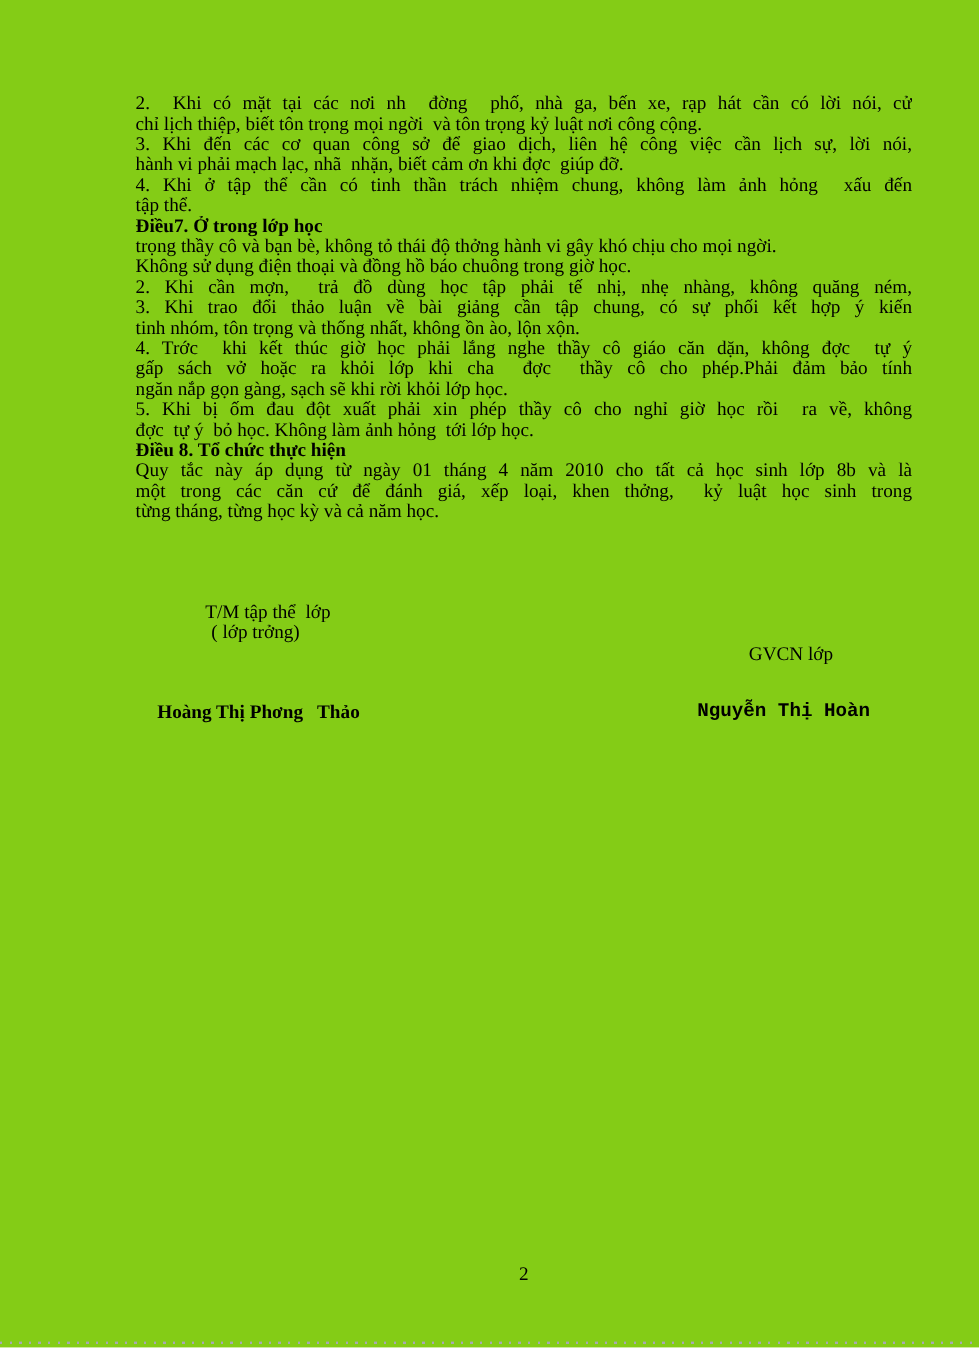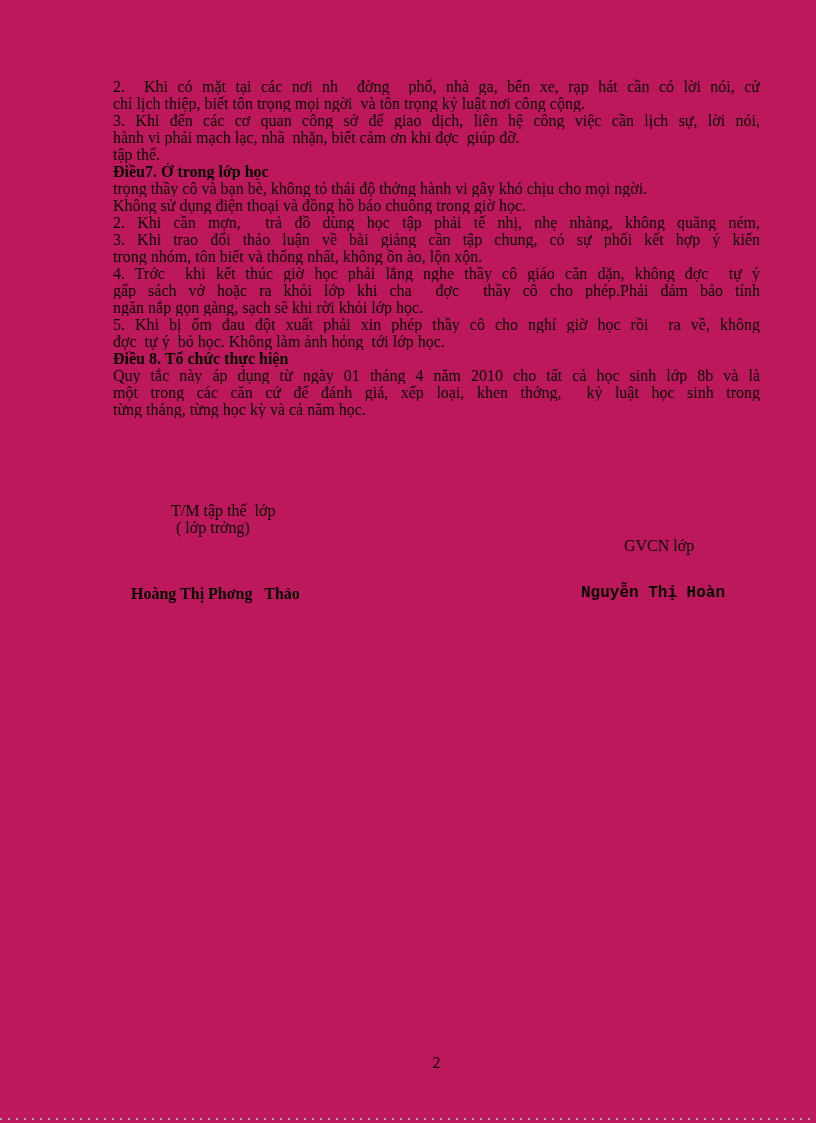--- a/index.html
+++ b/index.html
@@ -4,21 +4,21 @@
 <style>
   html, body {
     margin: 0;
     padding: 0;
     background: #ffffff;
   }
   .page {
     position: relative;
     width: 816px;
     height: 1123px;
-    background: #be185d;
+    background: #84cc16;
     font-family: "Liberation Serif", serif;
     color: #000000;
     overflow: hidden;
   }
   .text-column {
     position: absolute;
     left: 113px;
     top: 78px;
     width: 647px;
     font-size: 16px;
@@ -77,27 +77,28 @@
 </head>
 <body>
 
 <div class="page">
 
   <div class="text-column">
       <div class="line j">2.&nbsp; Khi có mặt tại các nơi nh&nbsp; đờng&nbsp; phố, nhà ga, bến xe, rạp hát cần có lời nói, cử</div>
       <div class="line">chỉ lịch thiệp, biết tôn trọng mọi ngời&nbsp; và tôn trọng kỷ luật nơi công cộng.</div>
       <div class="line j">3. Khi đến các cơ quan công sở để giao dịch, liên hệ công việc cần lịch sự, lời nói,</div>
       <div class="line">hành vi phải mạch lạc, nhã&nbsp; nhặn, biết cảm ơn khi đợc&nbsp; giúp đỡ.</div>
+      <div class="line j">4. Khi ở tập thể cần có tinh thần trách nhiệm chung, không làm ảnh hỏng&nbsp; xấu đến</div>
       <div class="line">tập thể.</div>
       <div class="line b">Điều7. Ở trong lớp học</div>
       <div class="line">trọng thầy cô và bạn bè, không tỏ thái độ thởng hành vi gây khó chịu cho mọi ngời.</div>
       <div class="line">Không sử dụng điện thoại và đồng hồ báo chuông trong giờ học.</div>
       <div class="line j">2. Khi cần mợn,&nbsp; trả đồ dùng học tập phải tế nhị, nhẹ nhàng, không quăng ném,</div>
       <div class="line j">3. Khi trao đổi thảo luận về bài giảng cần tập chung, có sự phối kết hợp ý kiến</div>
-      <div class="line">trong nhóm, tôn biết và thống nhất, không ồn ào, lộn xộn.</div>
+      <div class="line">tinh nhóm, tôn trọng và thống nhất, không ồn ào, lộn xộn.</div>
       <div class="line j">4. Trớc&nbsp; khi kết thúc giờ học phải lắng nghe thầy cô giáo căn dặn, không đợc&nbsp; tự ý</div>
       <div class="line j">gấp sách vở hoặc ra khỏi lớp khi cha&nbsp; đợc&nbsp; thầy cô cho phép.Phải đảm bảo tính</div>
       <div class="line">ngăn nắp gọn gàng, sạch sẽ khi rời khỏi lớp học.</div>
       <div class="line j">5. Khi bị ốm đau đột xuất phải xin phép thầy cô cho nghỉ giờ học rồi&nbsp; ra về, không</div>
       <div class="line">đợc&nbsp; tự ý&nbsp; bỏ học. Không làm ảnh hỏng&nbsp; tới lớp học.</div>
       <div class="line b">Điều 8. Tổ chức thực hiện</div>
       <div class="line j">Quy tắc này áp dụng từ ngày 01 tháng 4 năm 2010 cho tất cả học sinh lớp 8b và là</div>
       <div class="line j">một trong các căn cứ để đánh giá, xếp loại, khen thởng,&nbsp; kỷ luật học sinh trong</div>
       <div class="line">từng tháng, từng học kỳ và cả năm học.</div>
     </div>

